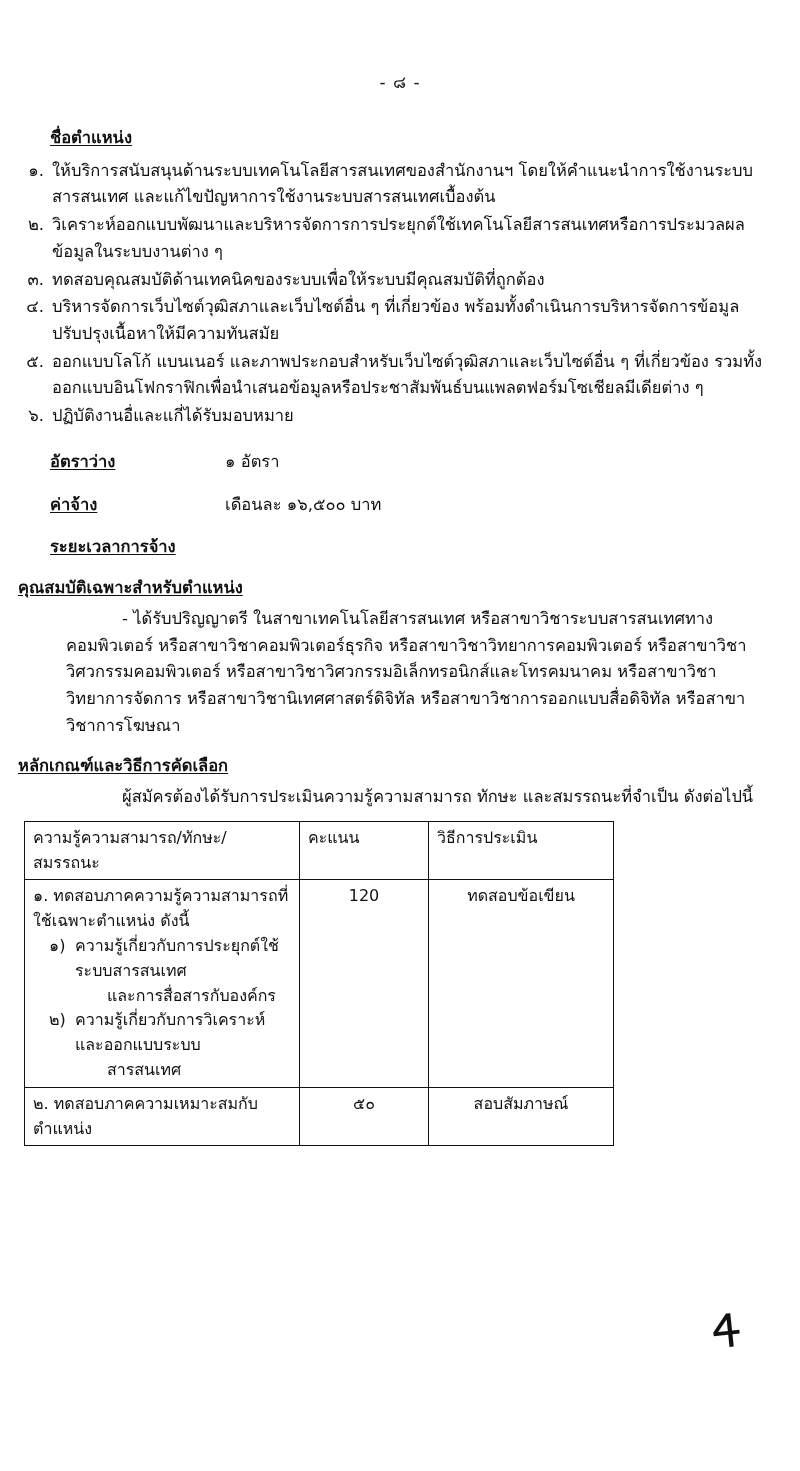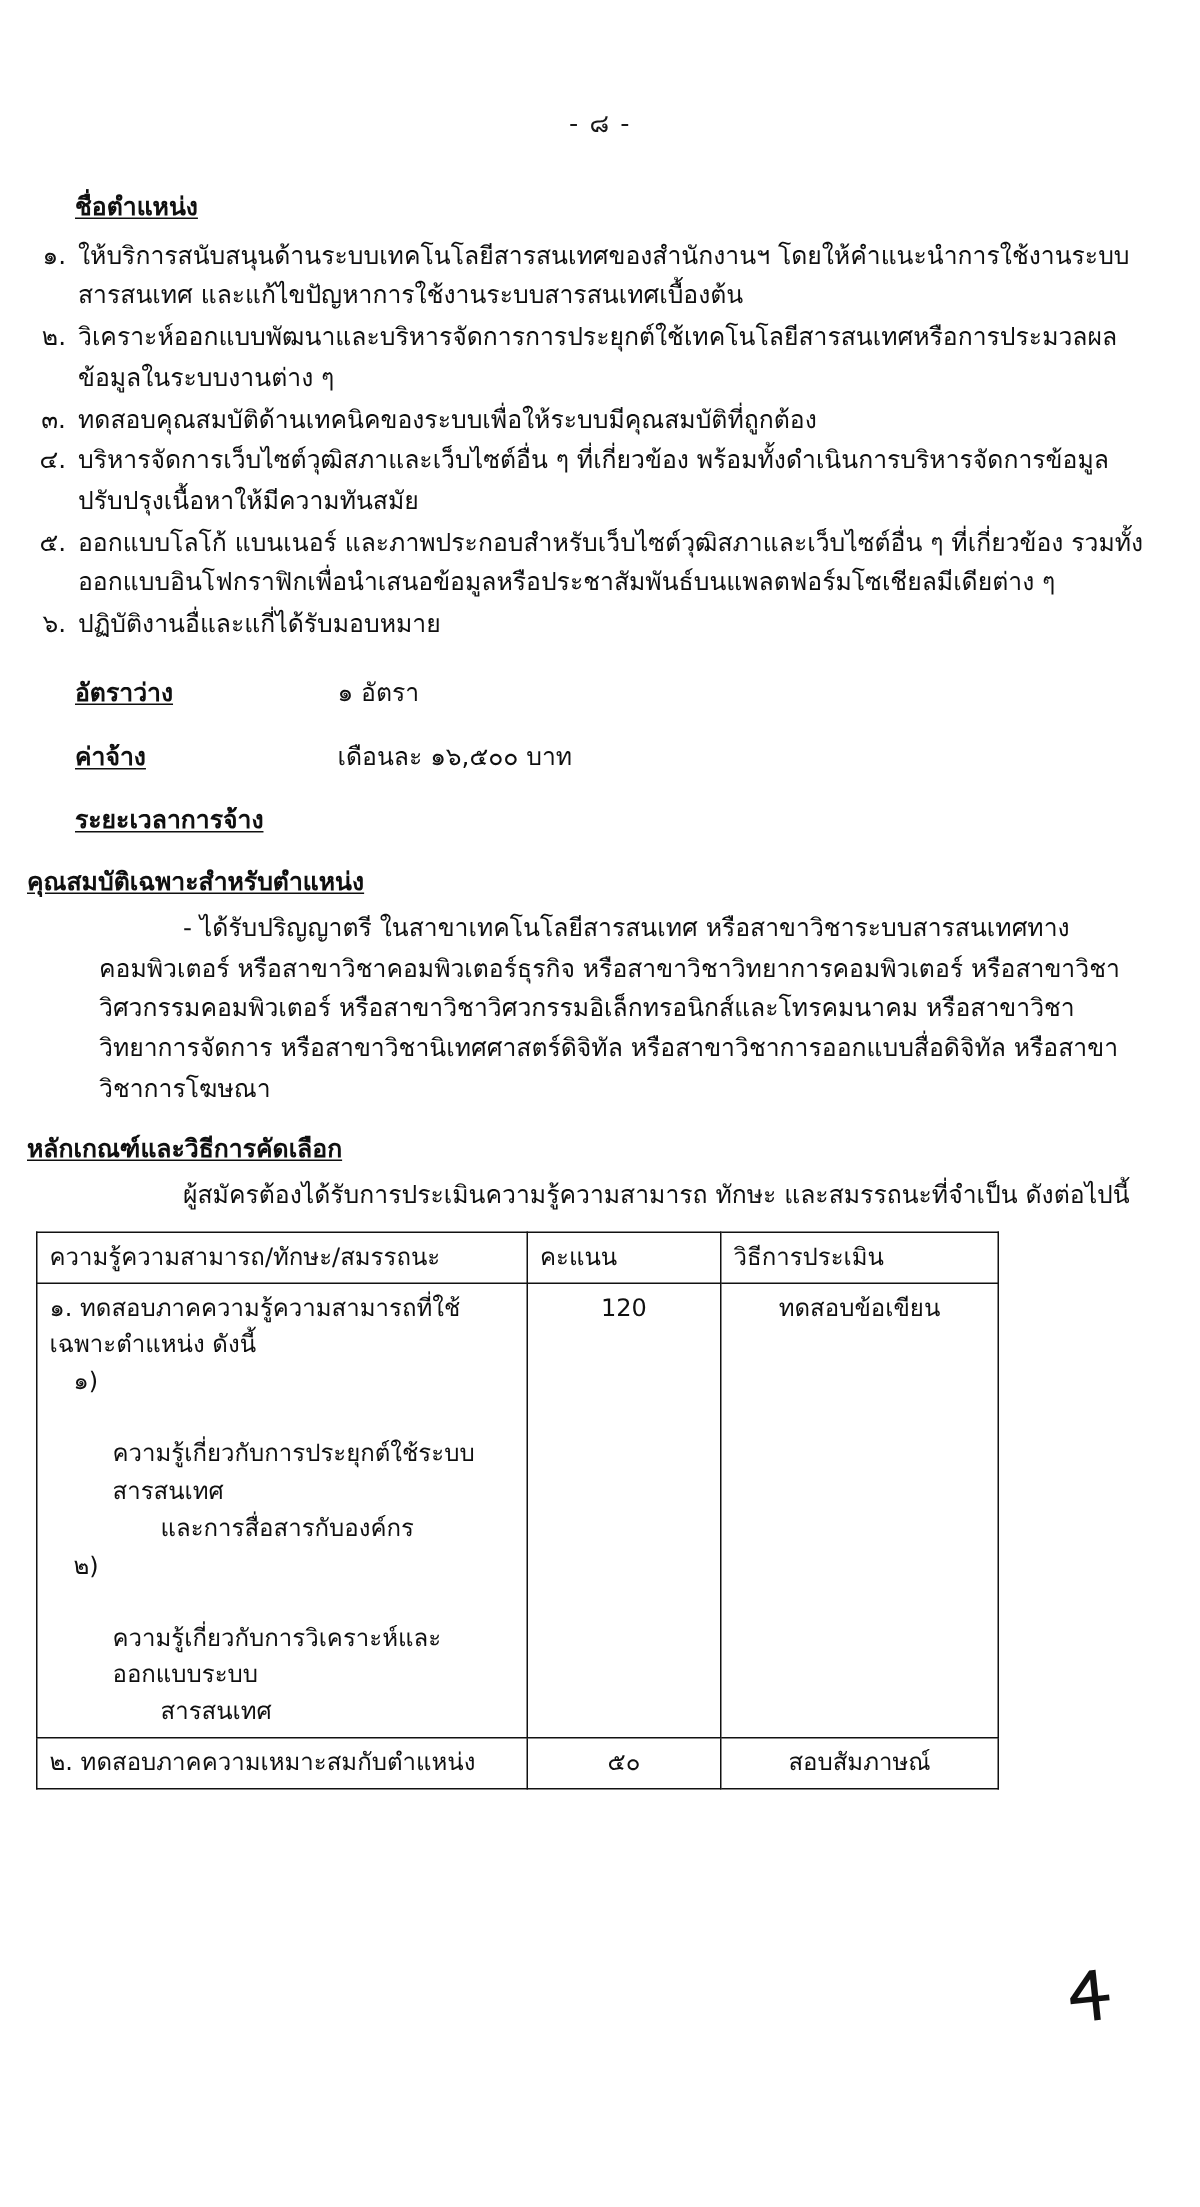--- a/index.html
+++ b/index.html
@@ -88,21 +88,21 @@
     margin-left: 48px;
   }
   .para.first-indent {
     text-indent: 56px;
   }
   .spacer-sm { height: 10px; }
   .spacer-md { height: 18px; }
 
   table.criteria {
     border-collapse: collapse;
-    width: 642px;
+    width: 590px;
     margin-top: 10px;
     margin-left: 6px;
     font-size: 16px;
   }
   table.criteria th,
   table.criteria td {
     border: 1.4px solid #111;
     padding: 4px 8px;
     vertical-align: top;
     line-height: 1.55;
@@ -123,21 +123,20 @@
     display: flex;
     align-items: flex-start;
     padding-left: 16px;
   }
   .sub-list .sub-num {
     flex: 0 0 auto;
     width: 26px;
   }
   .sub-list .sub-text {
     flex: 1 1 auto;
-    margin-top: 48px;
   }
   .cont-line {
     padding-left: 58px;
   }
   .signature {
     position: absolute;
     right: 58px;
     top: 1240px;
     font-size: 46px;
     line-height: 1;

